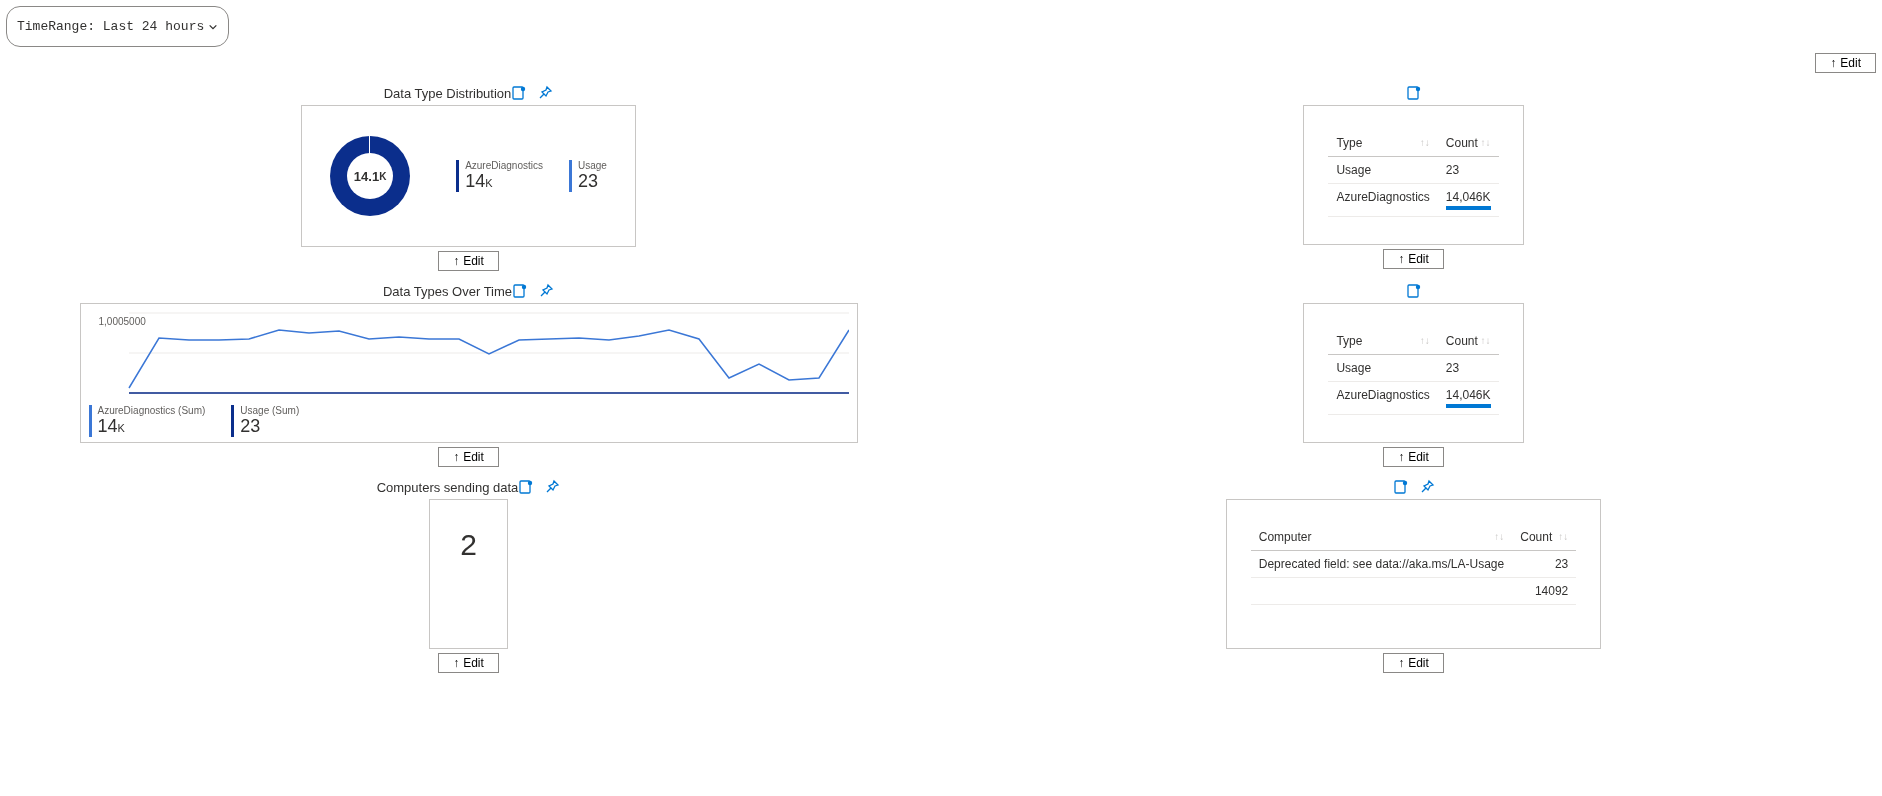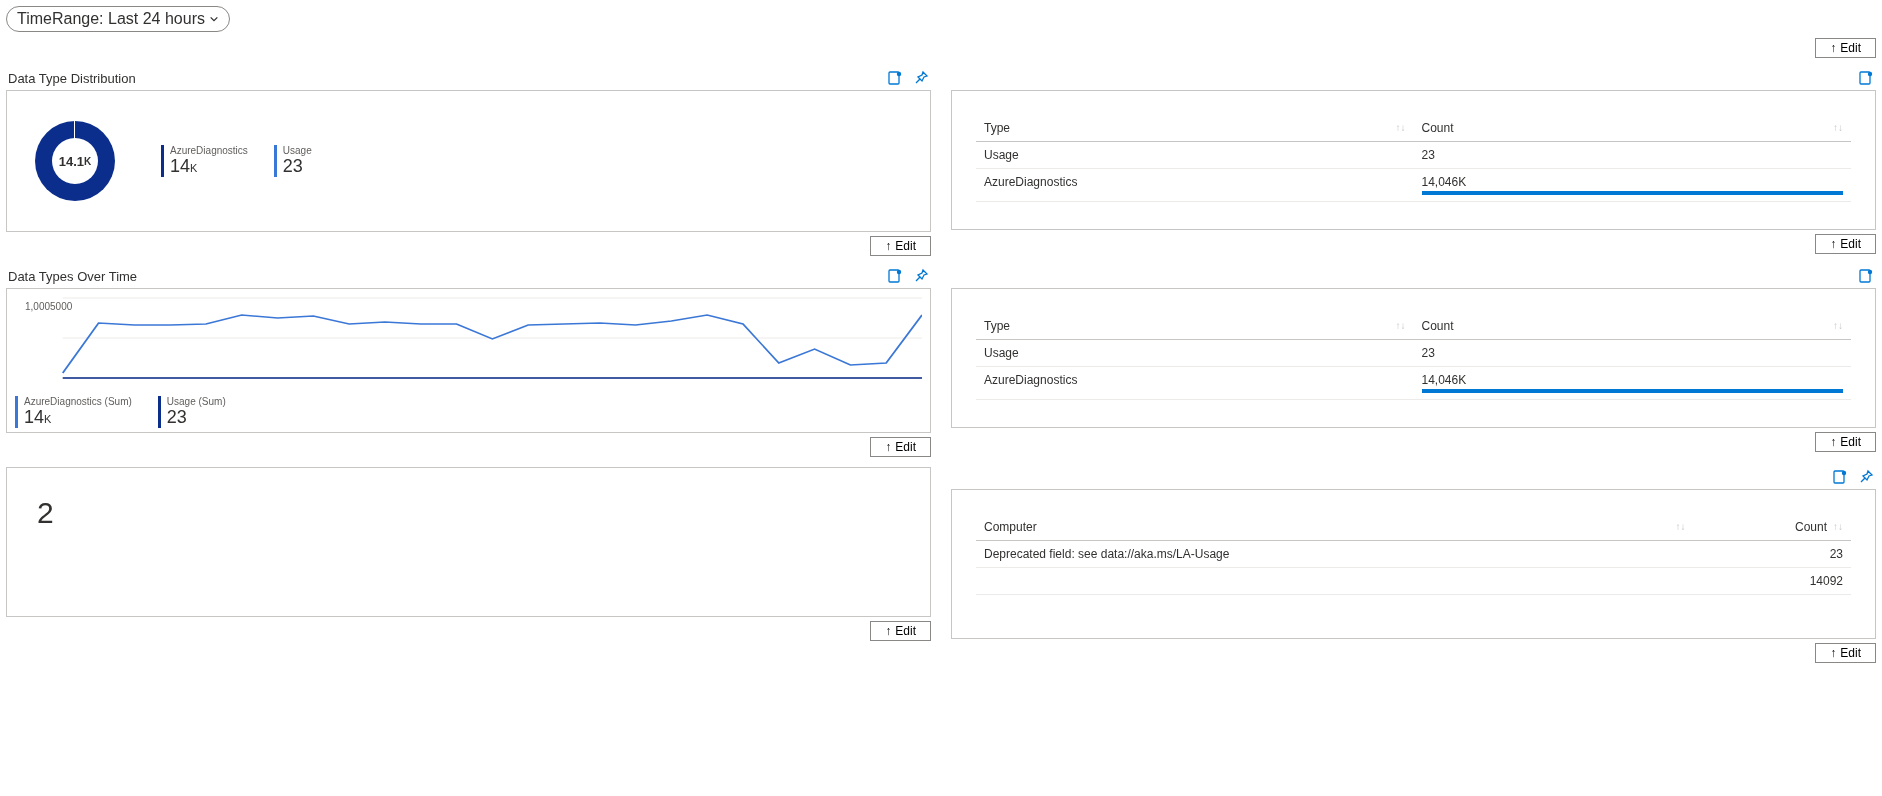--- a/index.html
+++ b/index.html
@@ -10,24 +10,25 @@
     color: #323130;
     background: #fff;
     padding: 6px;
   }
   .timerange-pill {
     display: inline-flex;
     align-items: center;
     gap: 4px;
     border: 1px solid #8a8886;
     border-radius: 14px;
-    padding: 3px 10px;
-    font-size: 16px;
+    padding: 12px 10px;
+    font-size: 13px;
     cursor: pointer;
     user-select: none;
+    font-family: Liberation Mono, monospace;
   }
   .top-edit {
     display: flex;
     justify-content: flex-end;
     margin-top: 6px;
   }
   .btn-edit {
     border: 1px solid #8a8886;
     background: #fff;
     padding: 2px 14px;
@@ -39,20 +40,21 @@
   }
   .row {
     display: flex;
     gap: 20px;
   }
   .col {
     flex: 1;
     min-width: 0;
     display: flex;
     flex-direction: column;
+    align-items: center;
   }
   .spacer { height: 10px; }
   .panel-header {
     display: flex;
     justify-content: space-between;
     align-items: center;
     padding: 2px 2px 4px 2px;
   }
   .panel-title {
     font-size: 13px;
@@ -307,21 +309,21 @@
           <line x1="40" y1="85" x2="760" y2="85" stroke="#c8c6c4"></line>
           <polyline fill="none" stroke="#3b77d6" stroke-width="1.5" points="40,80 70,30 100,32 130,32 160,31 190,22 220,25 250,23 280,31 310,29 340,31 370,31 400,46 430,32 460,31 490,30 520,32 550,28 580,22 610,31 640,70 670,56 700,72 730,70 760,22"></polyline>
           <polyline fill="none" stroke="#0b2e8c" stroke-width="1.5" points="40,85 760,85"></polyline>
         </svg>
         <div class="y-ticks">
           <span>1,000</span>
           <span>500</span>
           <span>0</span>
         </div>
       </div>
-      <div class="legend-group" style="margin-top:10px">
+      <div class="legend-group" style="margin-top:4px">
         <div class="legend-item light">
           <span class="legend-label">AzureDiagnostics (Sum)</span>
           <span class="legend-value"><span>14</span><span class="legend-value-small">K</span></span>
         </div>
         <div class="legend-item">
           <span class="legend-label">Usage (Sum)</span>
           <span class="legend-value"><span>23</span></span>
         </div>
       </div>
     </div>
@@ -387,20 +389,36 @@
       </button>
     </div>
   </div>
 </div>
 
 <div class="spacer"></div>
 
 
 <div class="row">
   <div class="col">
+    <div class="panel-header">
+      <span class="panel-title">Computers sending data</span>
+      <div class="panel-icons">
+        <span class="icon-btn">
+          <svg class="icon" viewBox="0 0 16 16">
+              <rect x="2" y="2" width="10" height="12" rx="1" fill="none" stroke="#0078d4" stroke-width="1.3"></rect>
+              <circle cx="12" cy="4" r="2.2" fill="#0078d4"></circle>
+            </svg>
+        </span>
+        <span class="icon-btn">
+          <svg class="icon" viewBox="0 0 16 16">
+              <path d="M10 2l4 4-3 1-2 4-2-2-4 4 4-4-2-2 4-2z" fill="none" stroke="#0078d4" stroke-width="1.3"></path>
+            </svg>
+        </span>
+      </div>
+    </div>
     <div class="panel-box" style="min-height:150px">
       <div class="bignum">2</div>
     </div>
     <div class="panel-footer">
       <button class="btn-edit">
         <span>↑</span>
         <span>Edit</span>
       </button>
     </div>
   </div>

